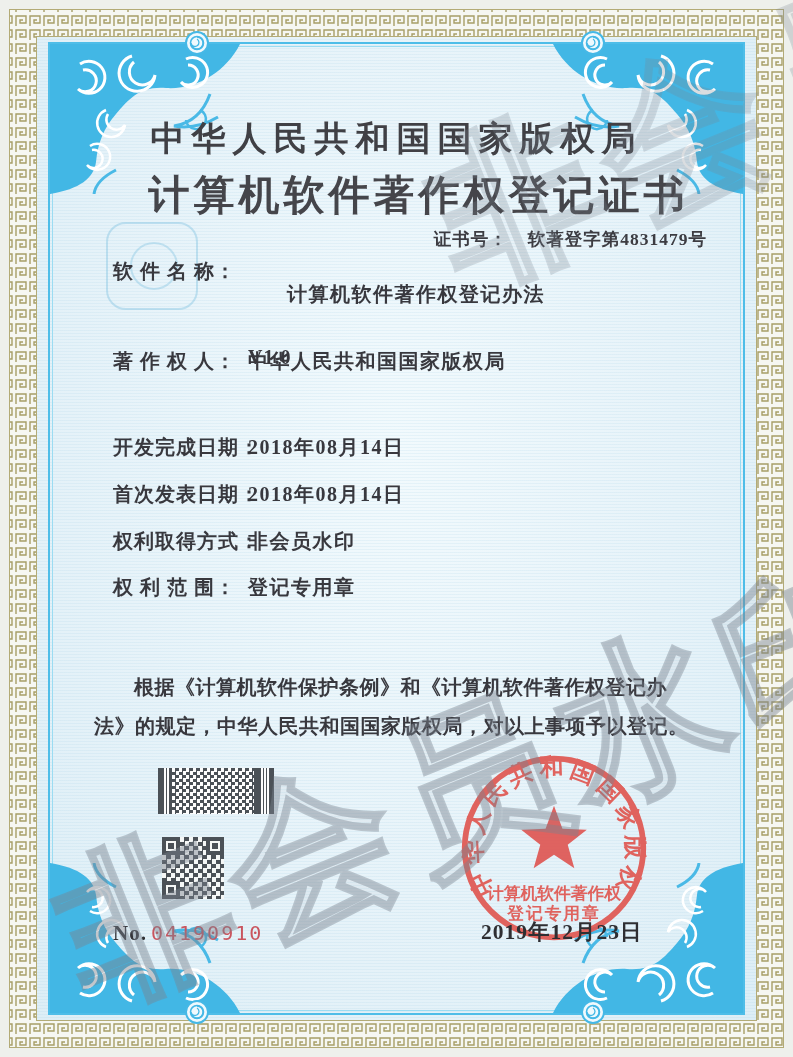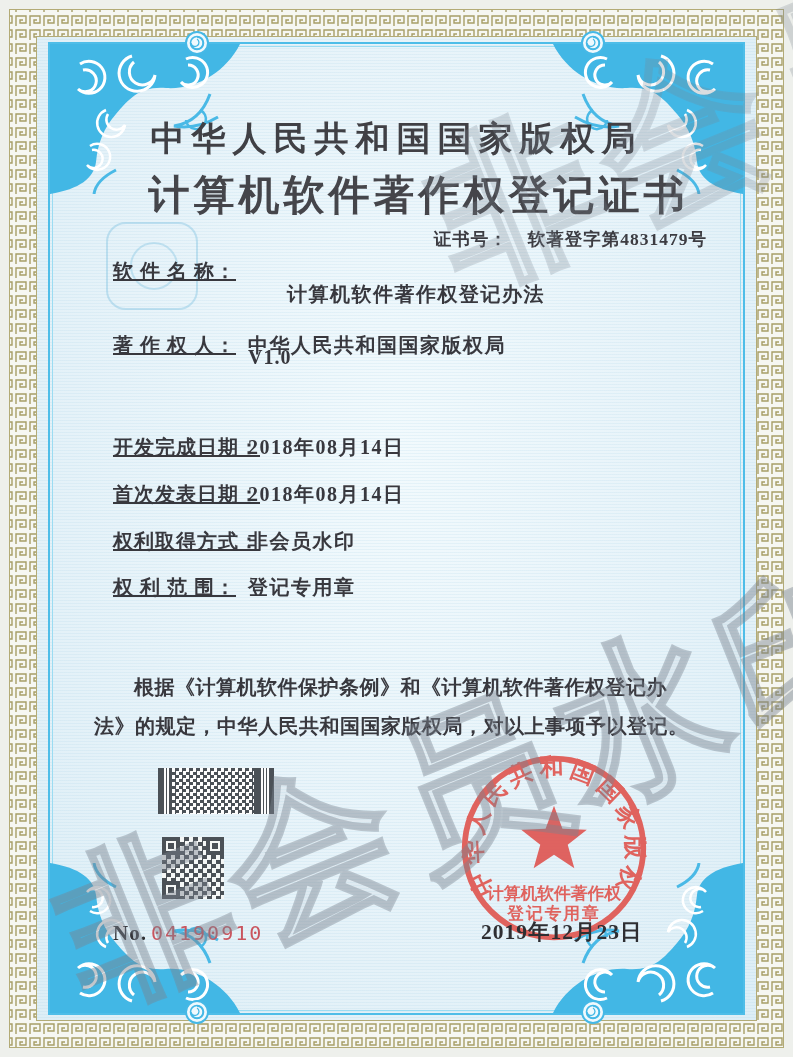--- a/index.html
+++ b/index.html
@@ -47,26 +47,26 @@
     position:absolute; left:0; right:0; top:168px; text-align:center;
     font-size:41px; font-weight:700; letter-spacing:4px; color:#45454a;margin-left:44px;
   }
   .certno-line {
     position:absolute; right:86px; top:227px;
     font-size:17.5px; color:#3c3c42; letter-spacing:1px; font-weight:600;
   }
   .certno-line .lbl { margin-right:20px; }
 
   .field-row { position:absolute; left:113px; font-size:20px; color:#38383e; font-weight:600; }
-  .field-row .flabel { display:inline-block; width:135px; letter-spacing:1px; white-space:pre;text-decoration:underline; }
+  .field-row .flabel { display:inline-block; width:135px; letter-spacing:1px; white-space:pre; }
   .field-row .fvalue { position:absolute; left:135px; top:0; white-space:pre; letter-spacing:1.5px; }
   .field-row .fvalue .line2 { display:block; margin-top:15px; letter-spacing:1px; }
 
   .row-name  { top:258px; }
-  .row-owner { top:332px; }
+  .row-owner { top:348px; }
   .row-dev   { top:434px; }
   .row-pub   { top:481px; }
   .row-acq   { top:528px; }
   .row-scope { top:574px; }
   .row-reg   { top:618px; }
 
   .statement {
     position:absolute; left:94px; top:668px; width:612px;
     font-size:20px; line-height:39px; color:#38383e; font-weight:600;
     text-indent:2em; letter-spacing:0.5px;

